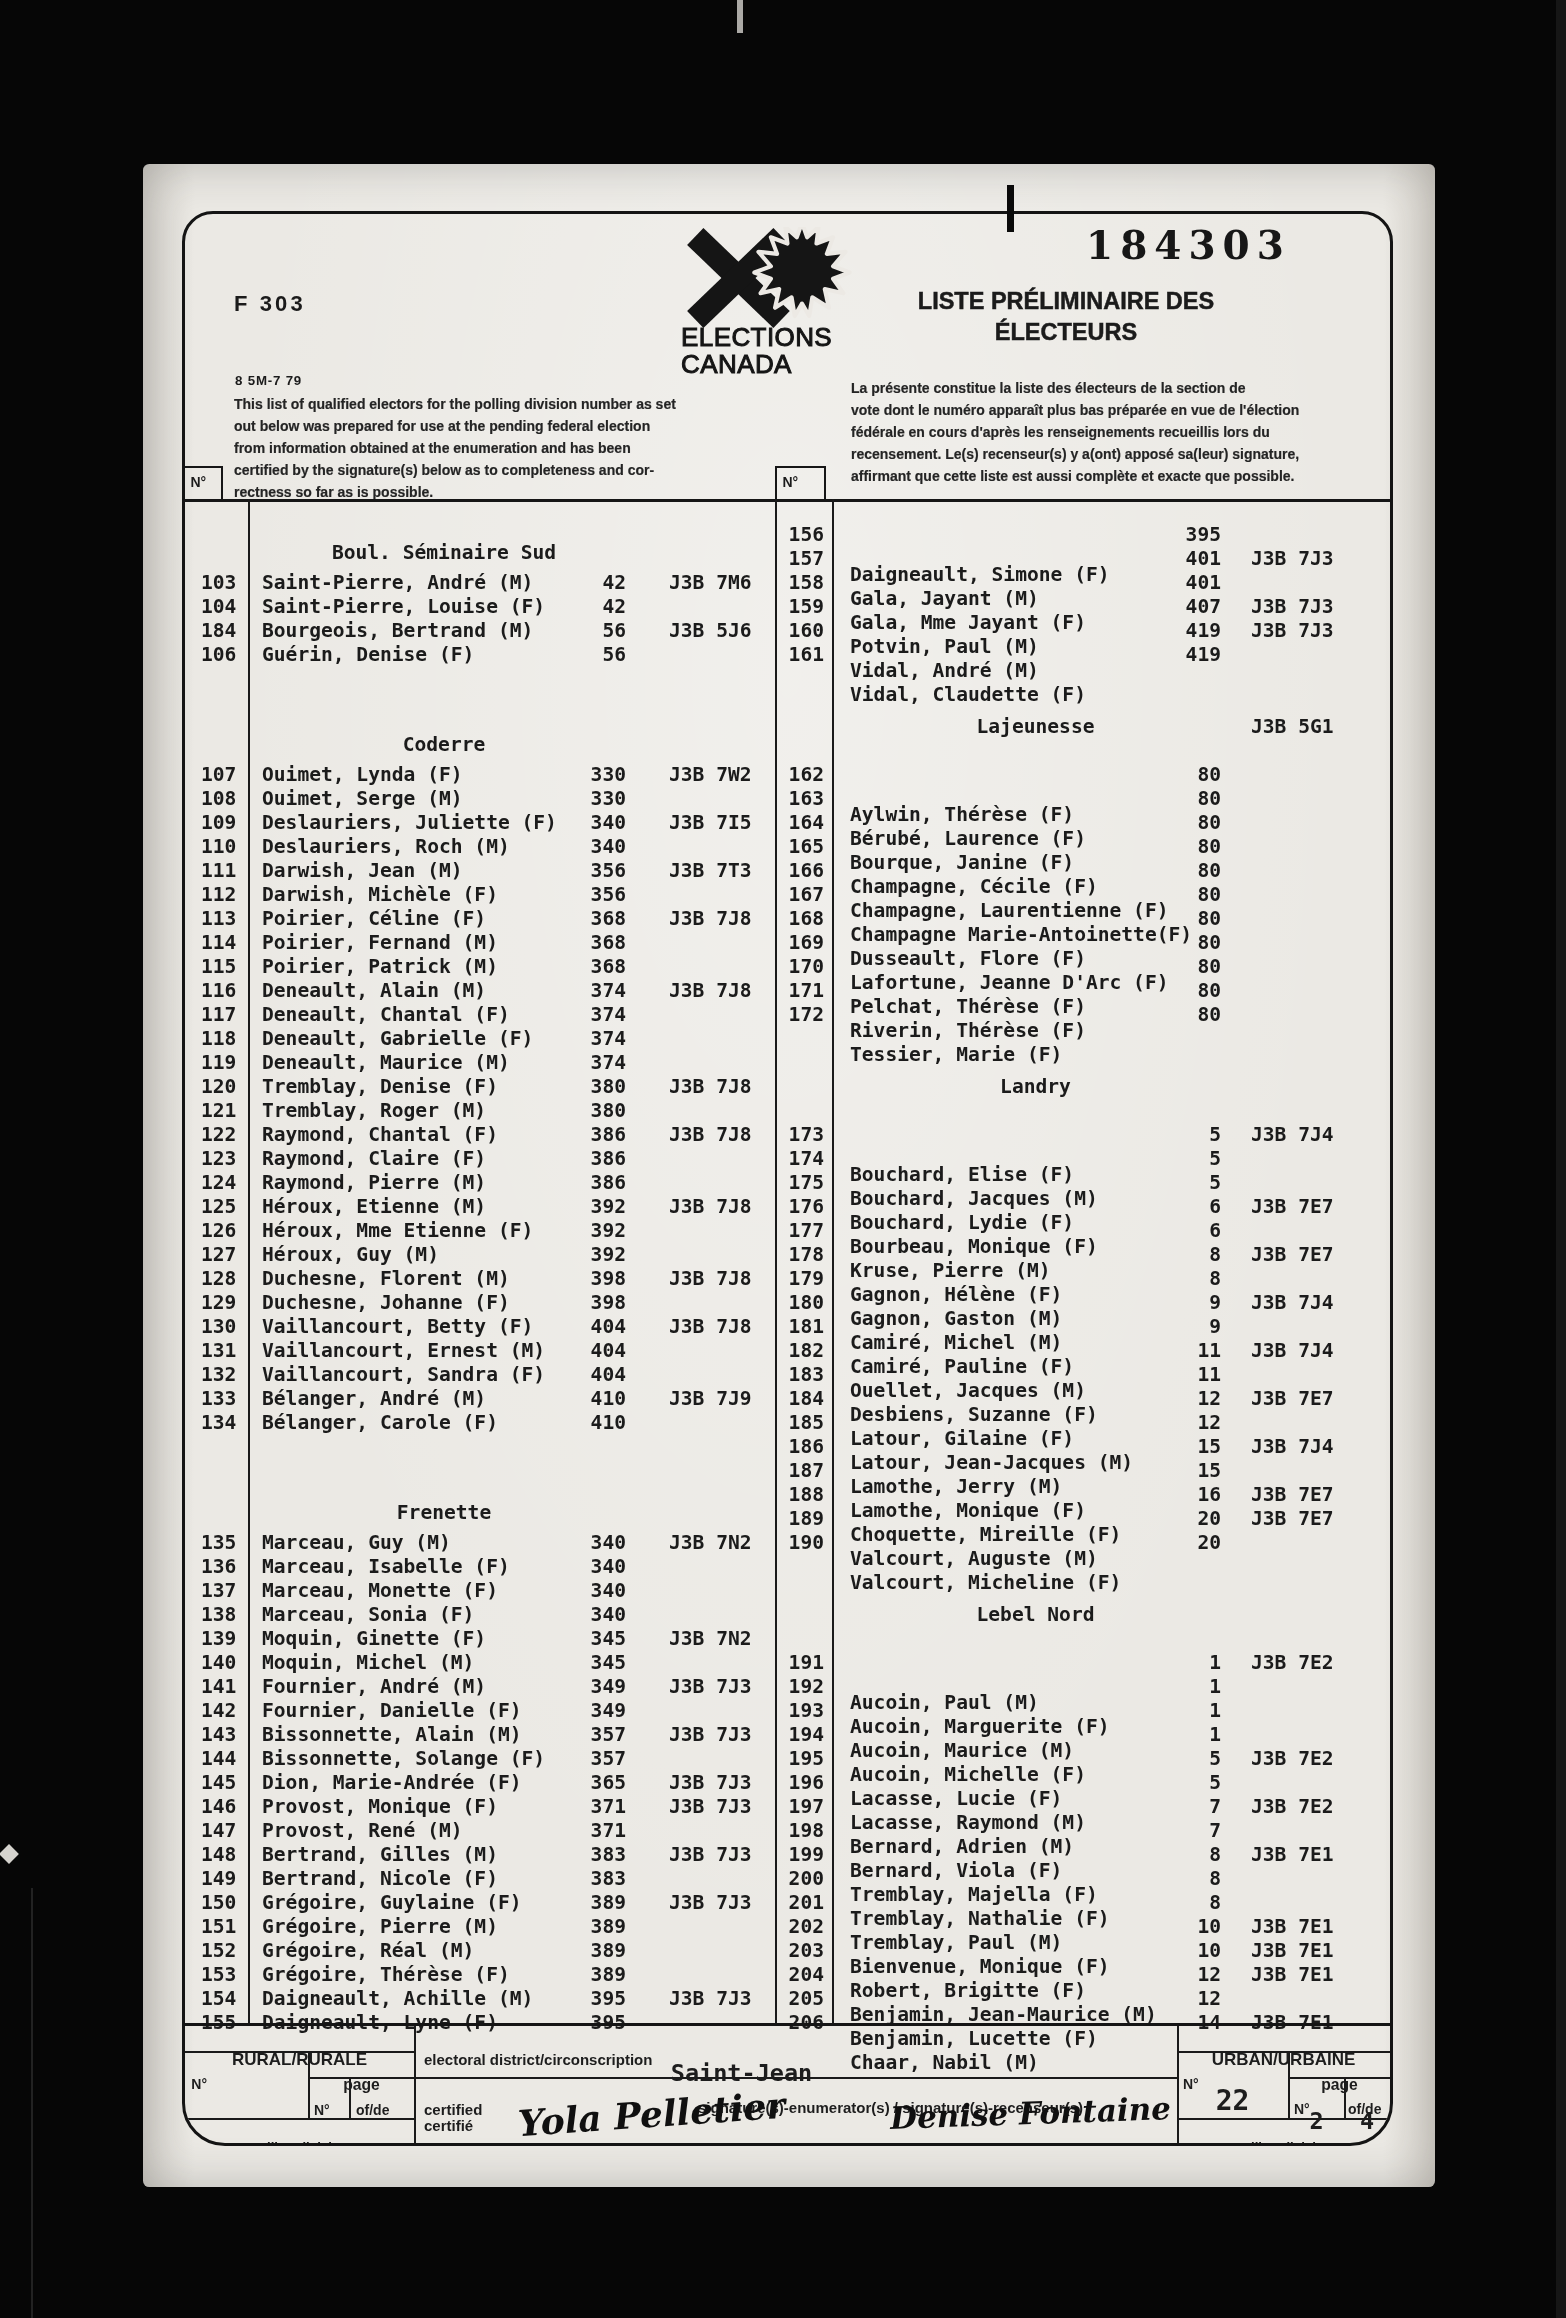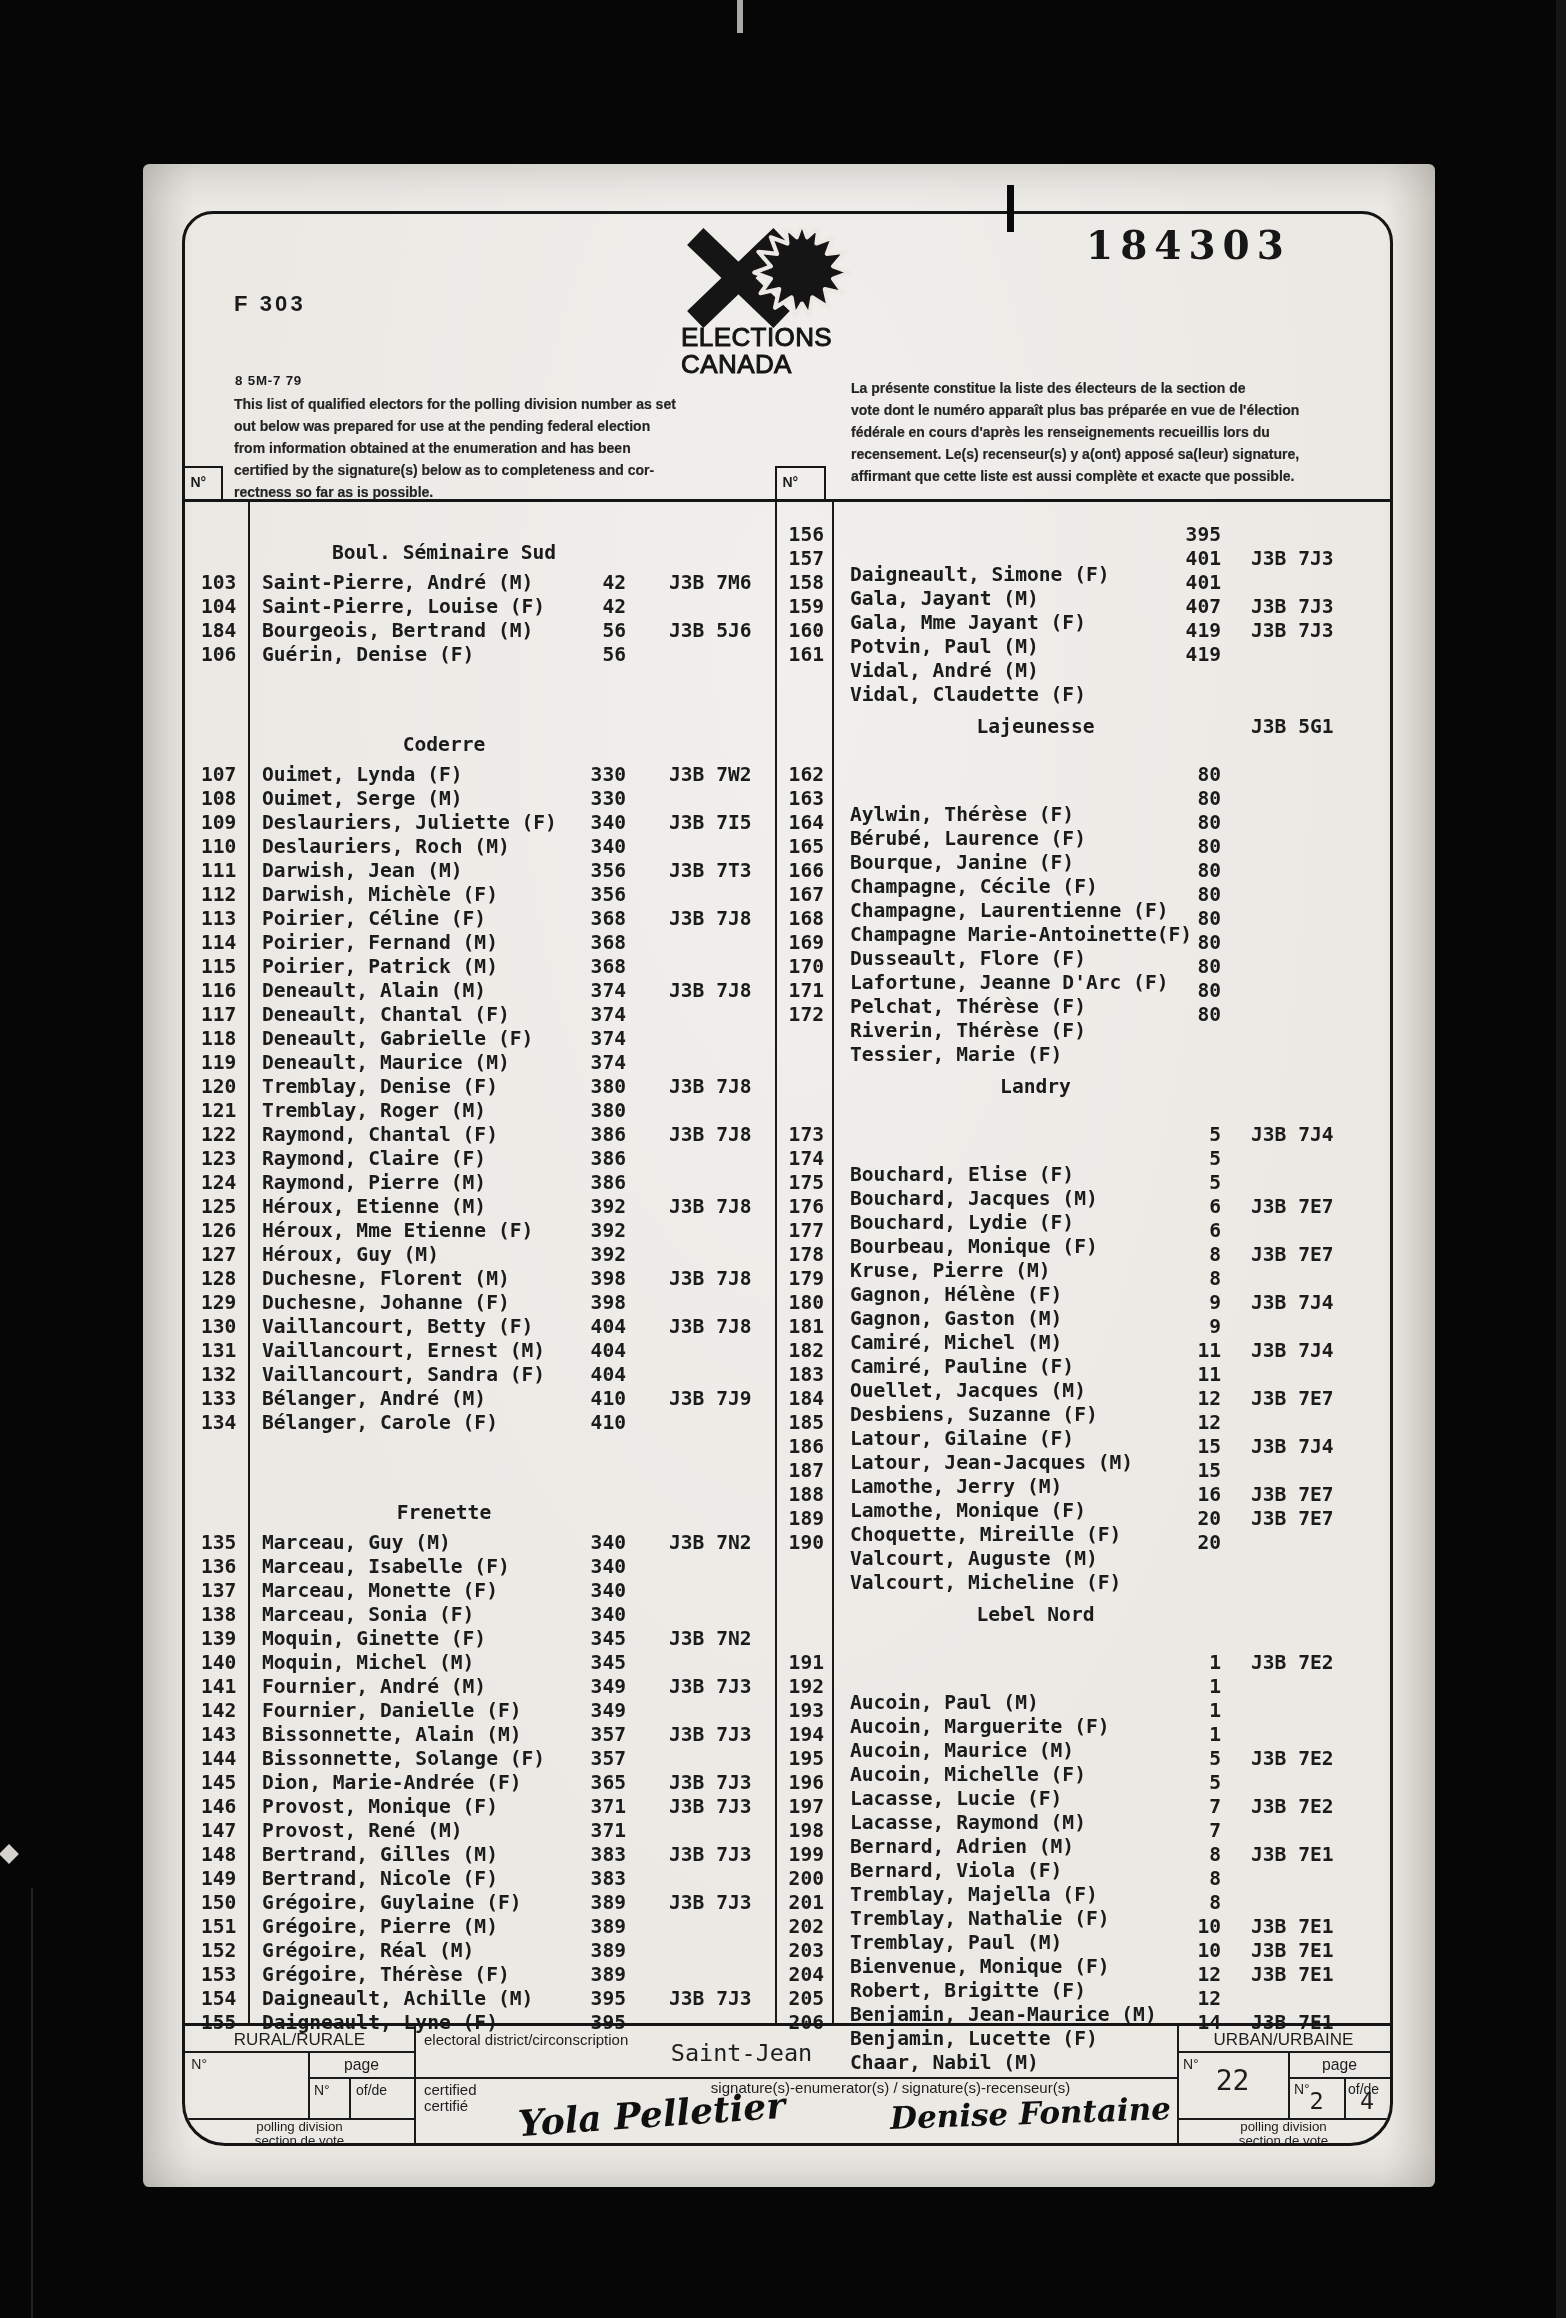--- a/index.html
+++ b/index.html
@@ -65,21 +65,21 @@
   .col-left .e-postal{left:484px;}
   .col-left .e-sec{left:77px;width:364px;text-align:center;margin-top:18px;}
   .col-right .e-no{left:0;width:49px;text-align:right;}
   .col-right .e-name{left:75px;margin-top:40px;}
   .col-right .e-civic{left:356px;width:90px;text-align:right;}
   .col-right .e-postal{left:476px;}
   .col-right .e-sec{left:75px;width:371px;text-align:center;}
   
   .footer{left:0;top:1809px;width:1205px;height:120px;border-top:3.1px solid #151515;}
   .fl{position:absolute;background:#1a1a1a;}
-  .f-label{position:absolute;font-weight:normal;color:#1d1d1d;}
+  .f-label{position:absolute;font-weight:bold;color:#1d1d1d;margin-top:20px;}
   .script{font-family:"DejaVu Serif",serif;font-style:italic;font-weight:bold;color:#101010;white-space:nowrap;}
 </style>
 </head>
 <body>
 
 <div class="film-edge-right"></div>
 <div class="film-tick-top"></div>
 <div class="film-diamond"></div>
 <div class="film-scratch"></div>
 <div class="reg-tick"></div>
@@ -88,20 +88,22 @@
   <div class="form">
 
     <div class="abs stamp">184303</div>
     <div class="abs form-code">F 303</div>
     <div class="abs print-code">8 5M-7 79</div>
     <div class="abs desc desc-en">This list of qualified electors for the polling division number as set
 out below was prepared for use at the pending federal election
 from information obtained at the enumeration and has been
 certified by the signature(s) below as to completeness and cor-
 rectness so far as is possible.</div>
+    <div class="abs title-fr">LISTE PRÉLIMINAIRE DES
+ÉLECTEURS</div>
     <div class="abs desc desc-fr">La présente constitue la liste des électeurs de la section de
 vote dont le numéro apparaît plus bas préparée en vue de l'élection
 fédérale en cours d'après les renseignements recueillis lors du
 recensement. Le(s) recenseur(s) y a(ont) apposé sa(leur) signature,
 affirmant que cette liste est aussi complète et exacte que possible.</div>
 
     <div class="abs logo">
       <svg width="204" height="102" viewBox="0 0 260 130">
         <g stroke="#151515" stroke-width="30" stroke-linecap="butt">
           <line x1="22" y1="12" x2="132" y2="118"></line>

